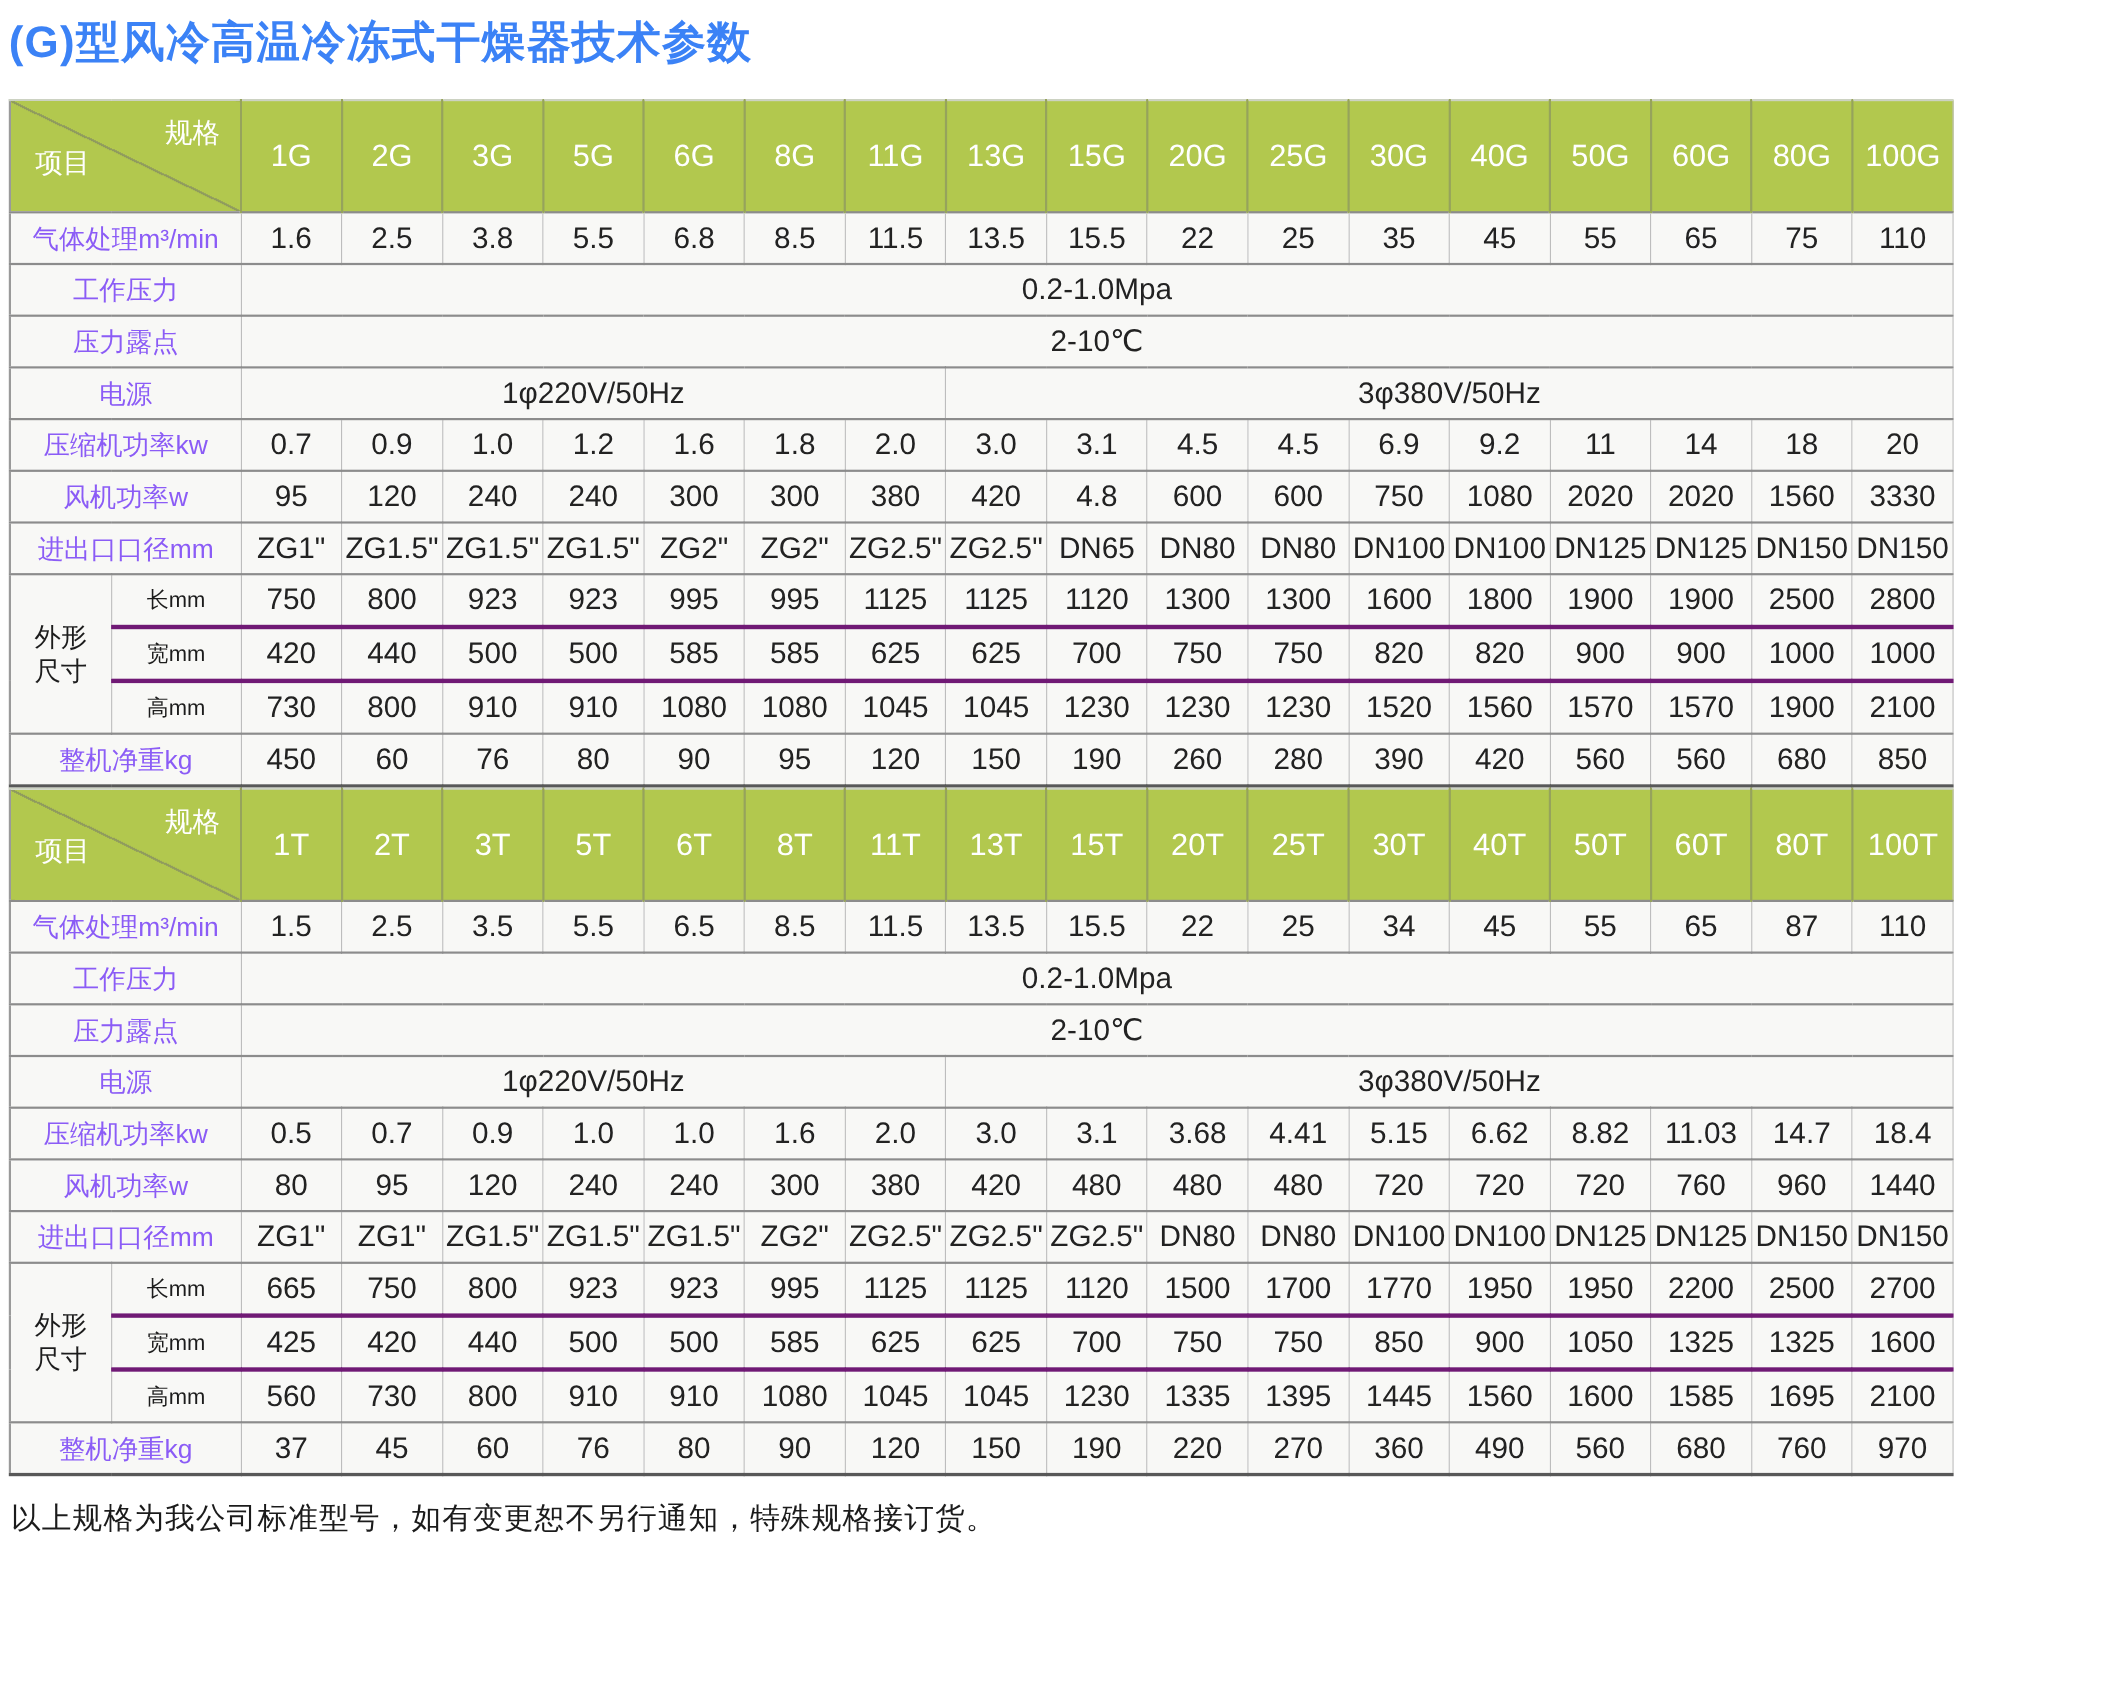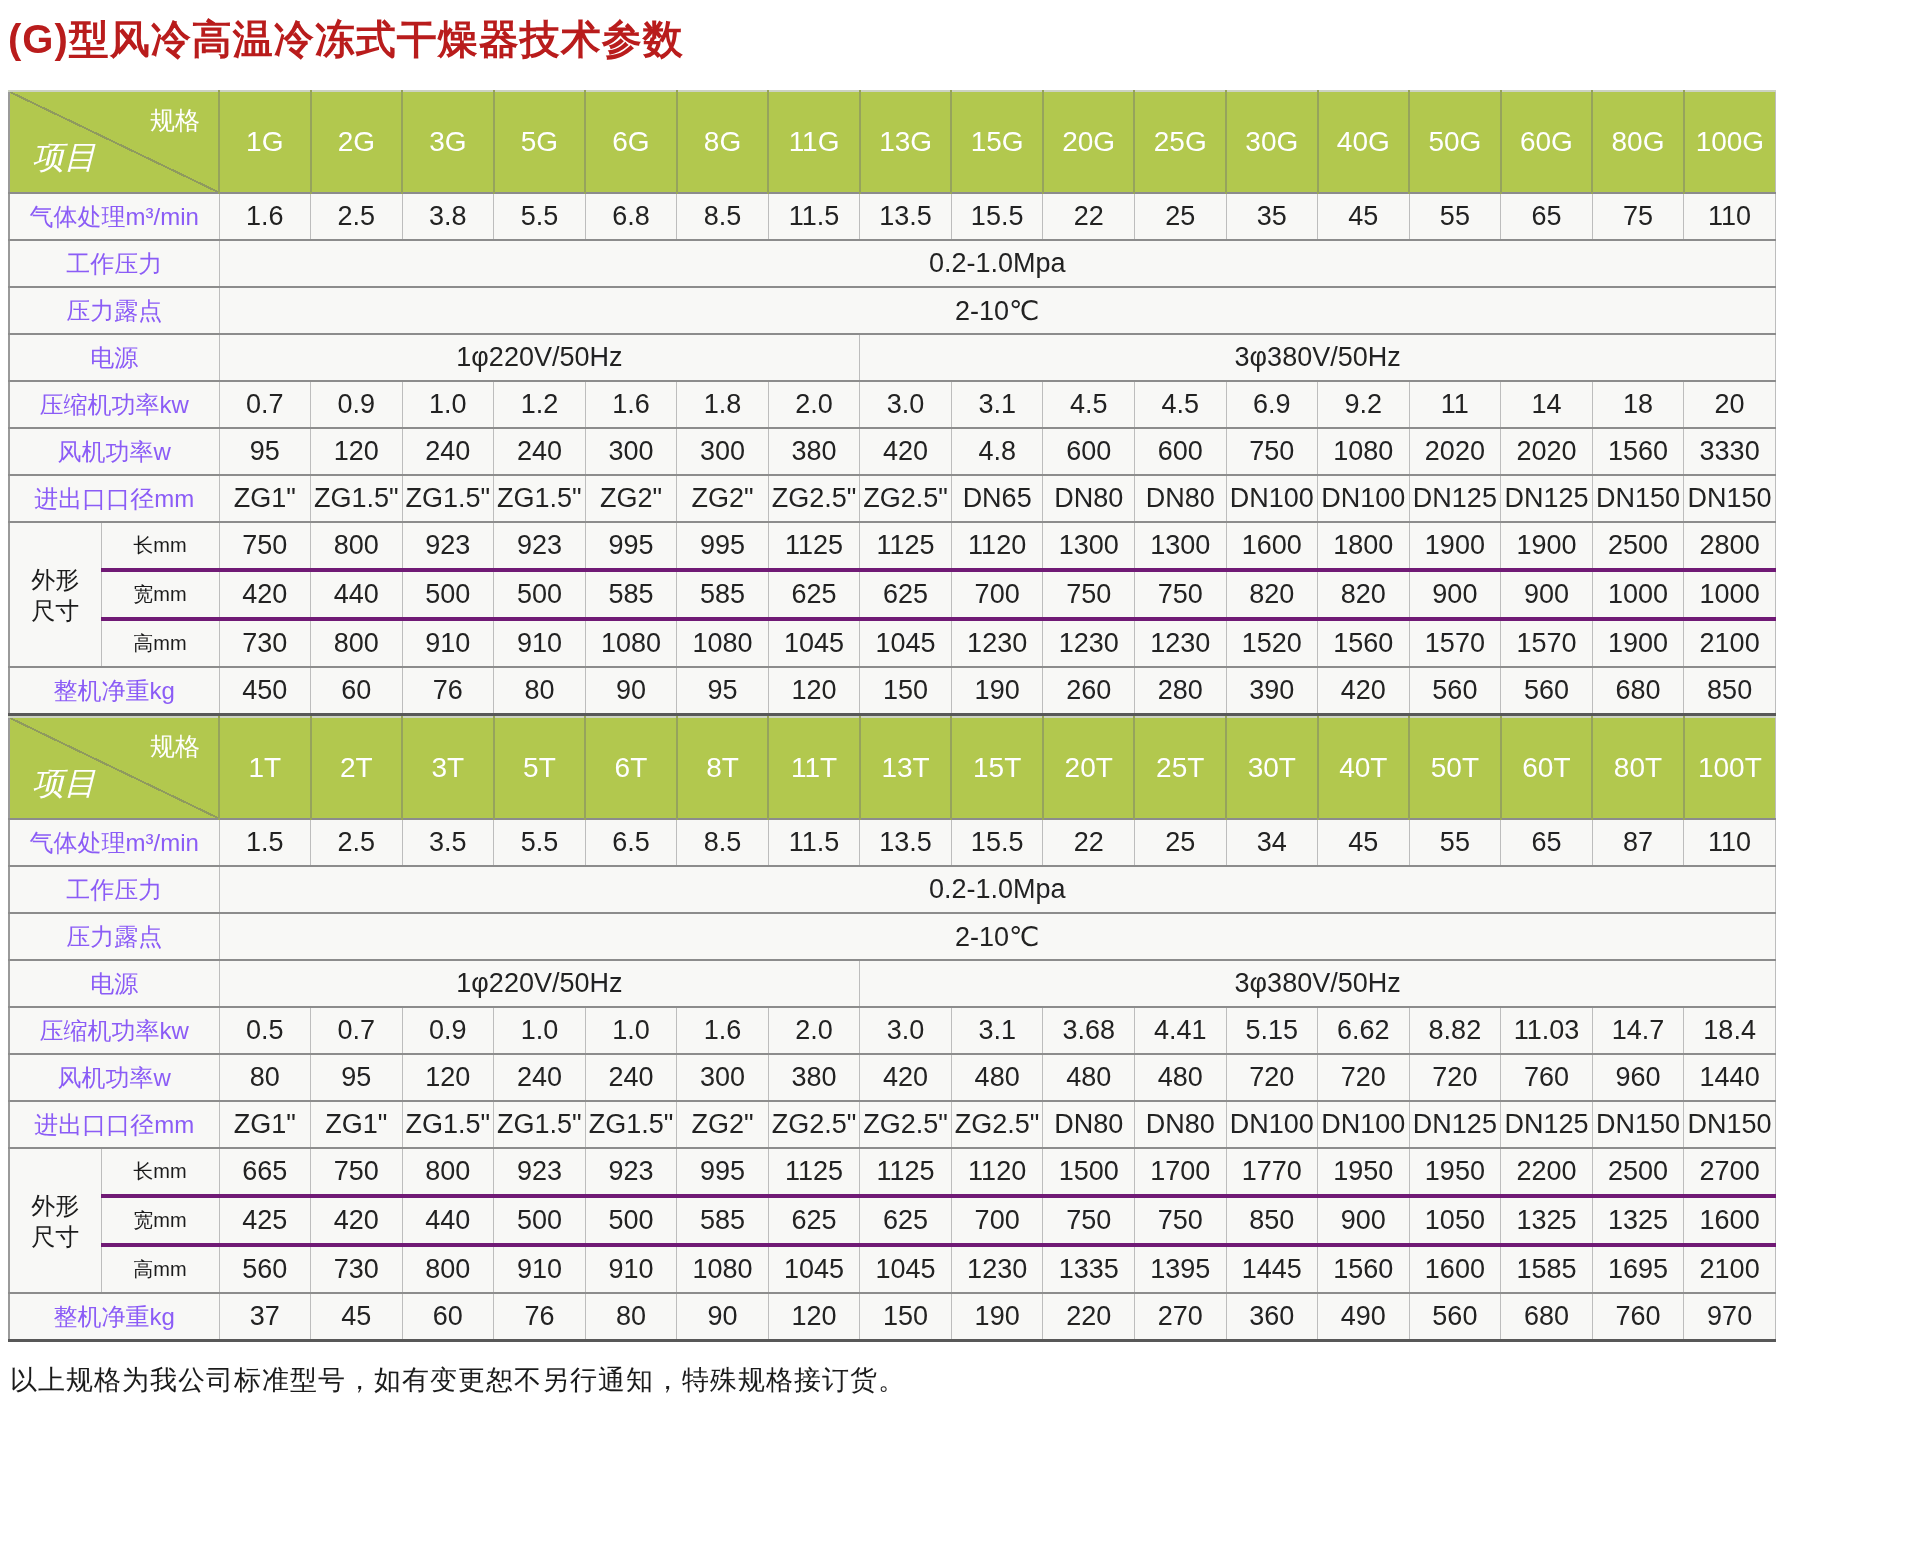--- a/index.html
+++ b/index.html
@@ -1,34 +1,34 @@
 <!DOCTYPE html>
 <html><head>
 <meta charset="utf-8">
 <style>
   html,body{margin:0;padding:0;background:#ffffff;
     font-family:"Liberation Sans","DejaVu Sans",sans-serif;}
   .page{width:1920px;box-sizing:border-box;padding:10px 10px 0 8px;}
-  .tbl-title{font-size:40px;line-height:50px;font-weight:600;color:#b91c1c;
+  .tbl-title{font-size:40px;line-height:50px;font-weight:600;color:#3b82f6;
     margin:4px 0 26px 0;letter-spacing:1px;}
   .tbl-title.second{margin-top:88px;}
   table.spec-table{width:1768px;border-collapse:collapse;table-layout:fixed;
     border-top:2px solid #ccd2c2;border-left:2px solid #9a9a9a;
     border-right:1px solid #bdbdbd;border-bottom:3px solid #585858;}
   col.c-label-a{width:92px;}
   col.c-label-b{width:118px;}
   thead th{background:#b2c84e;color:#ffffff;font-weight:normal;font-size:28px;
     height:100px;border-left:2px solid #96a35c;vertical-align:middle;
     text-align:center;padding:0;}
   thead th.corner{position:relative;border-left:none;
     background-image:linear-gradient(to top right,
       rgba(0,0,0,0) calc(50% - 1px),#8f9a5e calc(50% - 1px),
       #8f9a5e calc(50% + 1px),rgba(0,0,0,0) calc(50% + 1px));}
   .corner-top{position:absolute;top:12px;right:18px;font-size:25px;}
-  .corner-bottom{position:absolute;bottom:12px;left:22px;font-size:32px;font-style:italic;}
+  .corner-bottom{position:absolute;bottom:28px;left:22px;font-size:25px;}
   tbody tr{border-top:2px solid #8c8c8c;}
   tbody tr.sub{border-top:4px solid #701a75;}
   tbody td{height:45px;background:#f8f8f6;text-align:center;vertical-align:middle;
     font-size:27px;color:#222222;border-left:1px solid #bdbdbd;padding:0 2px;
     overflow:hidden;white-space:nowrap;}
   tbody td.rlabel{font-size:24px;color:#8b5cf6;border-left:none;font-weight:400;margin-left:16px;}
   tbody td.glabel{font-size:24px;color:#1c1c1c;border-left:none;font-weight:500;
     line-height:31px;margin-left:16px;}
   tbody td.slabel{font-size:20px;color:#1c1c1c;font-weight:500;}
   tbody td.merged{font-size:27px;}

